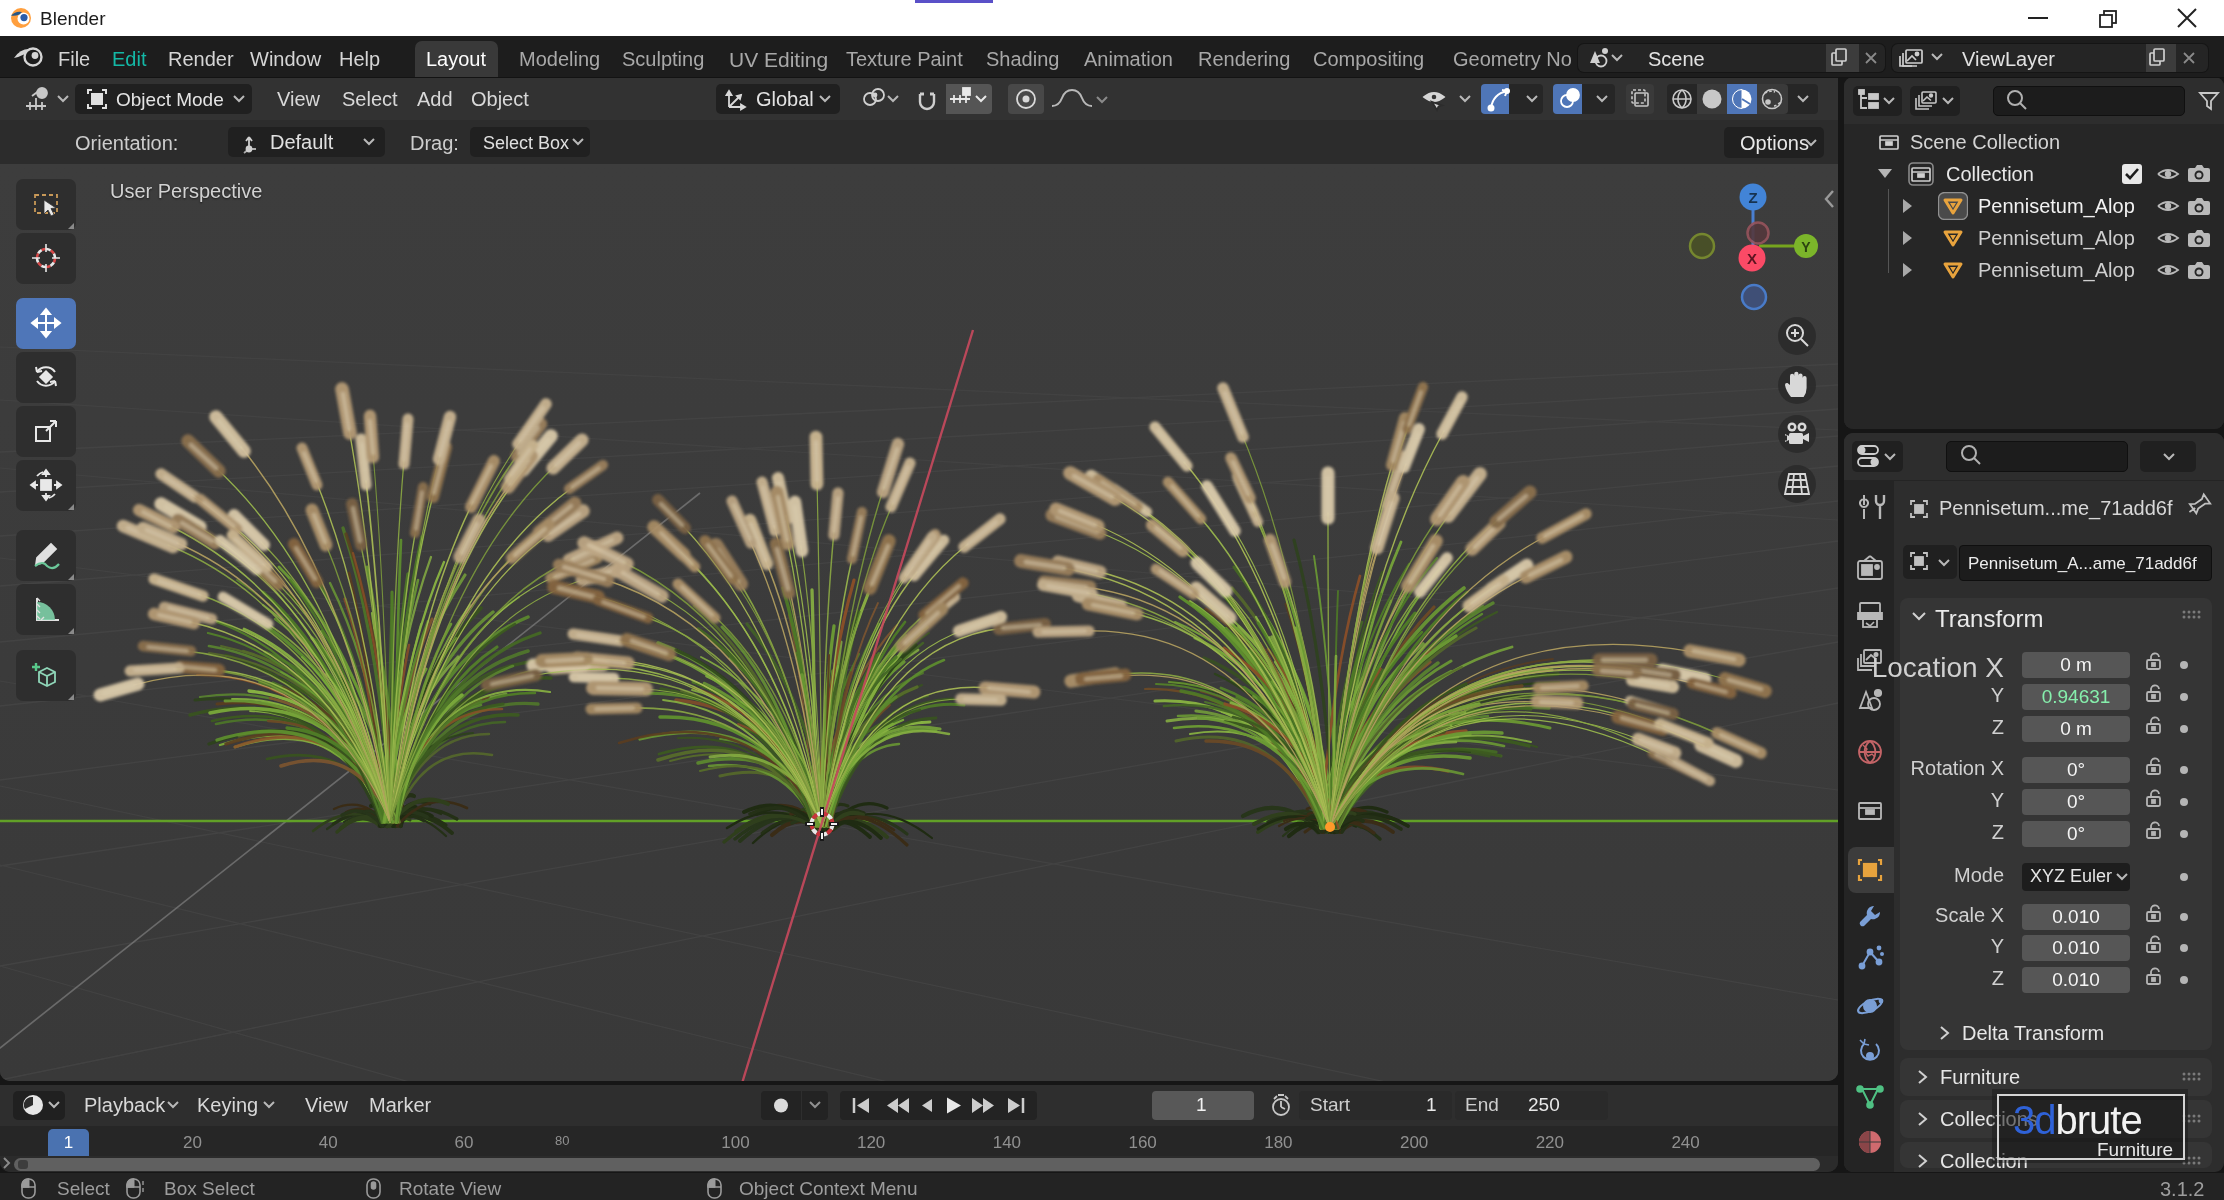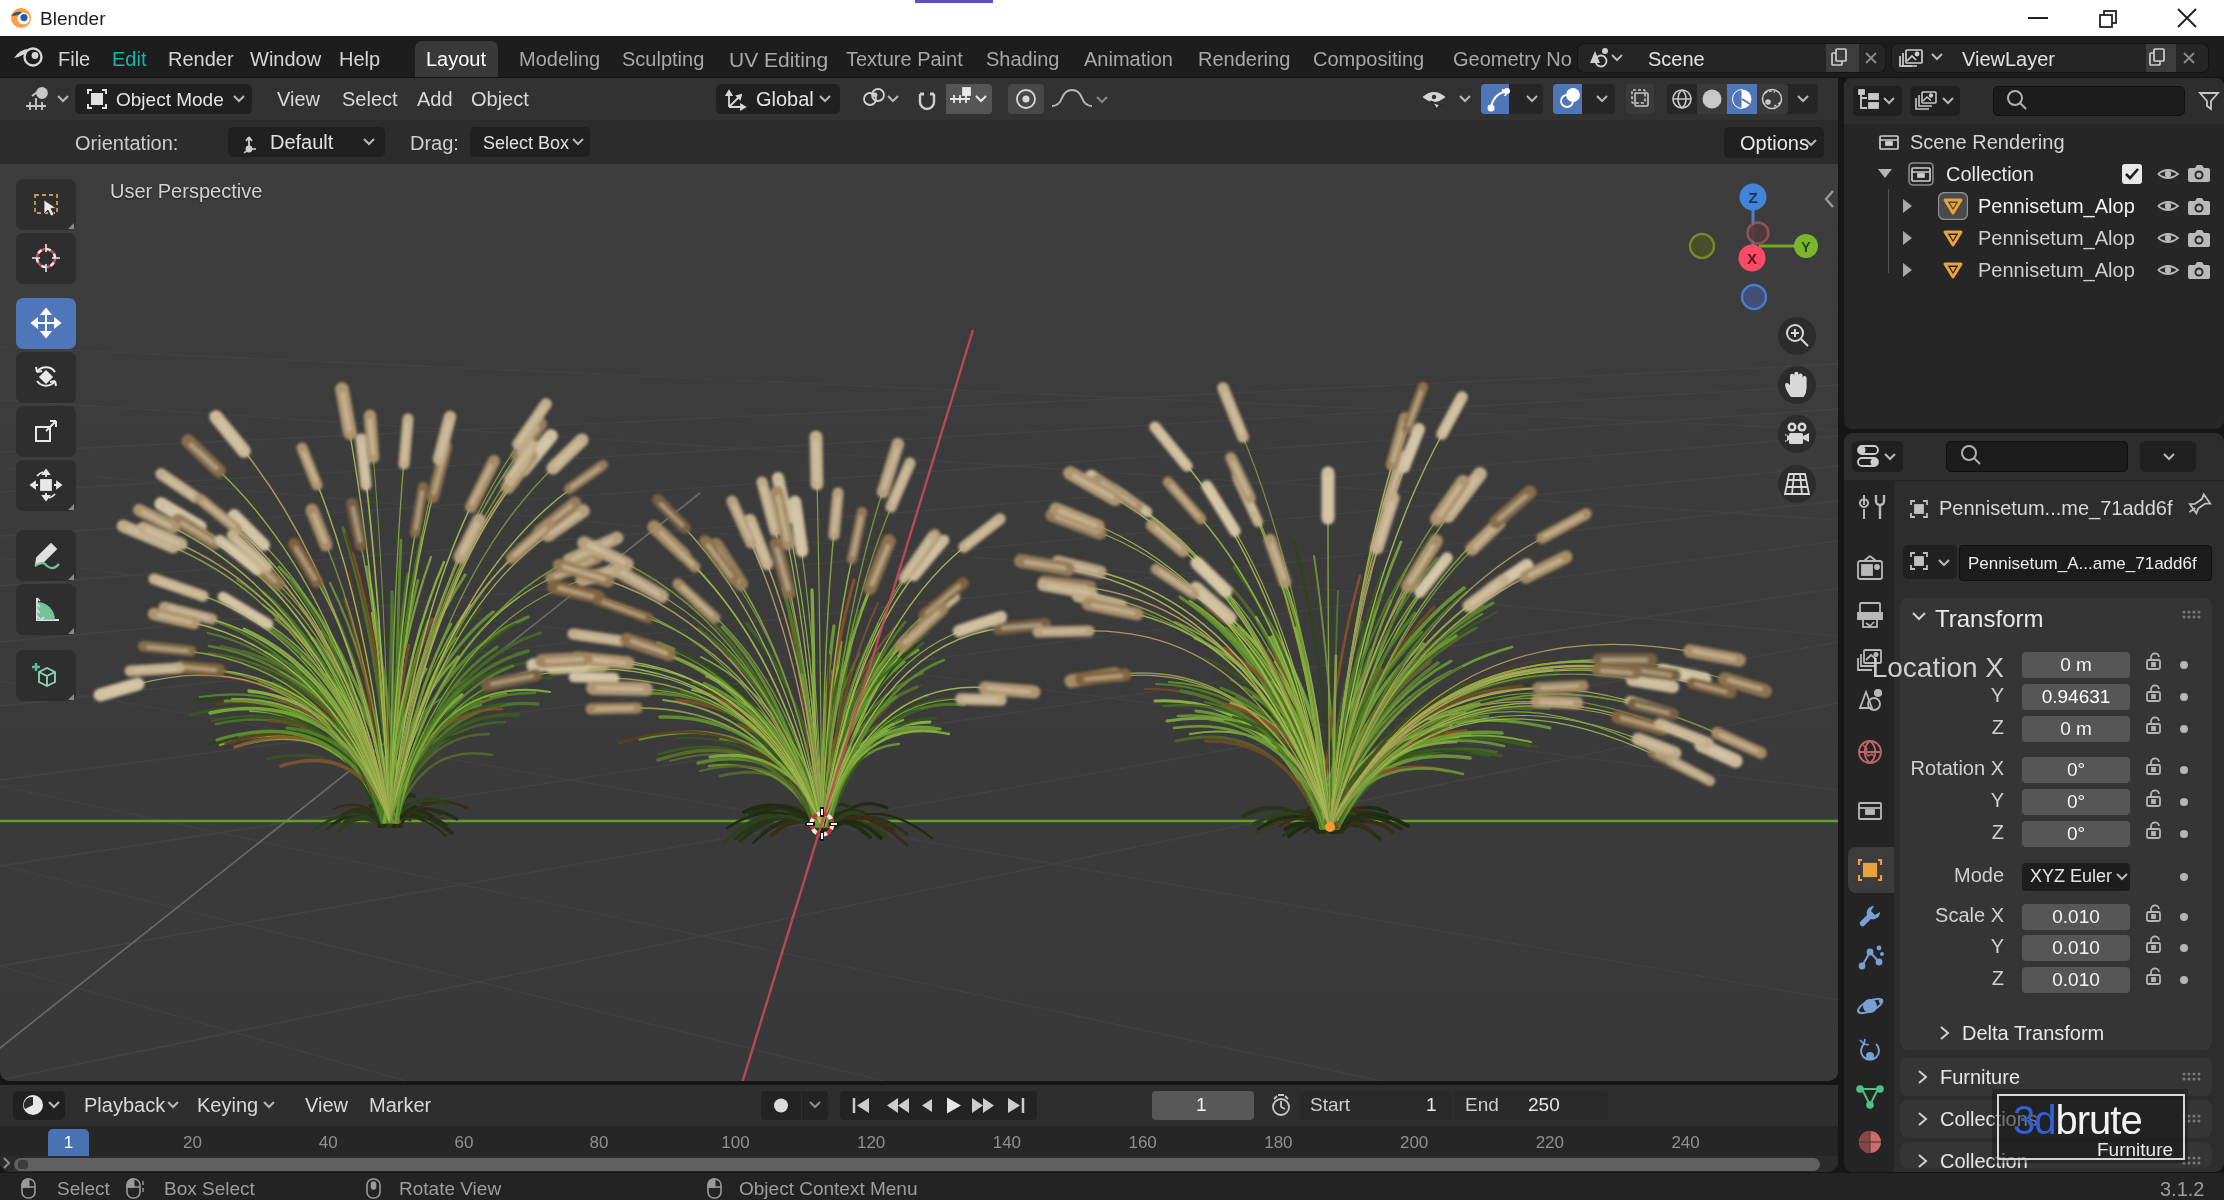--- a/index.html
+++ b/index.html
@@ -1367,21 +1367,21 @@
     </svg>
     <div style="position:absolute;left:1299px;top:6px;width:153px;height:29px;background:#2a2a2a;border-radius:4px"></div>
     <span style="position:absolute;left:1310px;top:9px;font-size:19px;color:#cdcdcd">Start</span>
     <span style="position:absolute;left:1426px;top:9px;font-size:19px;color:#e8e8e8">1</span>
     <div style="position:absolute;left:1455px;top:6px;width:153px;height:29px;background:#2a2a2a;border-radius:4px"></div>
     <span style="position:absolute;left:1465px;top:9px;font-size:19px;color:#cdcdcd">End</span>
     <span style="position:absolute;left:1528px;top:9px;font-size:19px;color:#e8e8e8">250</span>
     <span style="position:absolute;left:172.453px;top:48px;width:40px;text-align:center;font-size:17px;color:#909090">20</span>
     <span style="position:absolute;left:308.193px;top:48px;width:40px;text-align:center;font-size:17px;color:#909090">40</span>
     <span style="position:absolute;left:443.933px;top:48px;width:40px;text-align:center;font-size:17px;color:#909090">60</span>
-    <span style="position:absolute;left:579px;top:48px;width:40px;text-align:center;font-size:17px;color:#909090">80</span>
+    <span style="position:absolute;left:555px;top:48px;width:40px;font-size:13px;color:#909090">80</span>
     <span style="position:absolute;left:715.413px;top:48px;width:40px;text-align:center;font-size:17px;color:#909090">100</span>
     <span style="position:absolute;left:851.153px;top:48px;width:40px;text-align:center;font-size:17px;color:#909090">120</span>
     <span style="position:absolute;left:986.893px;top:48px;width:40px;text-align:center;font-size:17px;color:#909090">140</span>
     <span style="position:absolute;left:1122.633px;top:48px;width:40px;text-align:center;font-size:17px;color:#909090">160</span>
     <span style="position:absolute;left:1258.373px;top:48px;width:40px;text-align:center;font-size:17px;color:#909090">180</span>
     <span style="position:absolute;left:1394.113px;top:48px;width:40px;text-align:center;font-size:17px;color:#909090">200</span>
     <span style="position:absolute;left:1529.853px;top:48px;width:40px;text-align:center;font-size:17px;color:#909090">220</span>
     <span style="position:absolute;left:1665.593px;top:48px;width:40px;text-align:center;font-size:17px;color:#909090">240</span>
     <div style="position:absolute;left:48px;top:44px;width:41px;height:27px;background:#4a72b0;border-radius:5px 5px 0 0"></div>
     <span style="position:absolute;left:48px;top:48px;width:41px;text-align:center;font-size:17px;color:#fff">1</span>
@@ -1425,21 +1425,21 @@
       <path d="M4,7 h18 l-7,8 v8 l-4,-3 v-5 z" stroke="#c8c8c8" stroke-width="1.8" fill="none"></path>
     </svg>
     <div style="position:absolute;left:0;top:47px;width:380px;height:305px;background:#262626"></div>
     <svg width="26" height="24" viewBox="0 0 26 24" style="position:absolute;left:32px;top:53px">
       <g stroke="#cfcfcf" stroke-width="1.7" fill="none">
         <rect x="4" y="6" width="18" height="13" rx="1"></rect>
         <path d="M4,10 h18"></path>
         <rect x="10" y="12" width="6" height="3" fill="#cfcfcf"></rect>
       </g>
     </svg>
-    <span style="position:absolute;left:66px;top:54px;font-size:20px;color:#d4d4d4">Scene Rendering</span>
+    <span style="position:absolute;left:66px;top:54px;font-size:20px;color:#d4d4d4">Scene Collection</span>
     <div style="position:absolute;left:34px;top:92px;width:0;height:0;border-left:7px solid transparent;border-right:7px solid transparent;border-top:9px solid #b5b5b5"></div>
     <svg width="26" height="24" viewBox="0 0 26 24" style="position:absolute;left:64px;top:85px">
       <rect x="1" y="1" width="24" height="22" rx="4" fill="none" stroke="#8a8a8a" stroke-width="1.6"></rect>
       <g stroke="#cfcfcf" stroke-width="1.7" fill="none">
         <rect x="4" y="6" width="18" height="13" rx="1"></rect>
         <path d="M4,10 h18"></path>
         <rect x="10" y="12" width="6" height="3" fill="#cfcfcf"></rect>
       </g>
     </svg>
     <span style="position:absolute;left:102px;top:86px;font-size:20px;color:#e8e8e8">Collection</span>
@@ -1684,21 +1684,21 @@
     <svg width="22" height="20" viewBox="0 0 22 20" style="position:absolute;left:299px;top:218px">
       <g stroke="#b5b5b5" stroke-width="1.8" fill="none">
         <rect x="4" y="9" width="13" height="9" rx="1.5"></rect>
         <path d="M8,9 v-2 a4,4 0 0 1 8,-1"></path>
         <rect x="9" y="12" width="3" height="3" fill="#b5b5b5"></rect>
       </g>
     </svg>
     <div style="position:absolute;left:336px;top:228px;width:8px;height:8px;border-radius:50%;background:#b5b5b5"></div>
     <span style="position:absolute;left:0px;top:251px;width:160px;text-align:right;font-size:20px;color:#d0d0d0">Y</span>
     <div style="position:absolute;left:178px;top:251px;width:108px;height:26px;background:#565656;border-radius:4px"></div>
-    <span style="position:absolute;left:178px;top:253px;width:108px;text-align:center;font-size:19px;color:#ffffff">0.94631</span>
+    <span style="position:absolute;left:178px;top:253px;width:108px;text-align:center;font-size:19px;color:#86efac">0.94631</span>
     <svg width="22" height="20" viewBox="0 0 22 20" style="position:absolute;left:299px;top:250px">
       <g stroke="#b5b5b5" stroke-width="1.8" fill="none">
         <rect x="4" y="9" width="13" height="9" rx="1.5"></rect>
         <path d="M8,9 v-2 a4,4 0 0 1 8,-1"></path>
         <rect x="9" y="12" width="3" height="3" fill="#b5b5b5"></rect>
       </g>
     </svg>
     <div style="position:absolute;left:336px;top:260px;width:8px;height:8px;border-radius:50%;background:#b5b5b5"></div>
     <span style="position:absolute;left:0px;top:283px;width:160px;text-align:right;font-size:20px;color:#d0d0d0">Z</span>
     <div style="position:absolute;left:178px;top:283px;width:108px;height:26px;background:#565656;border-radius:4px"></div>

